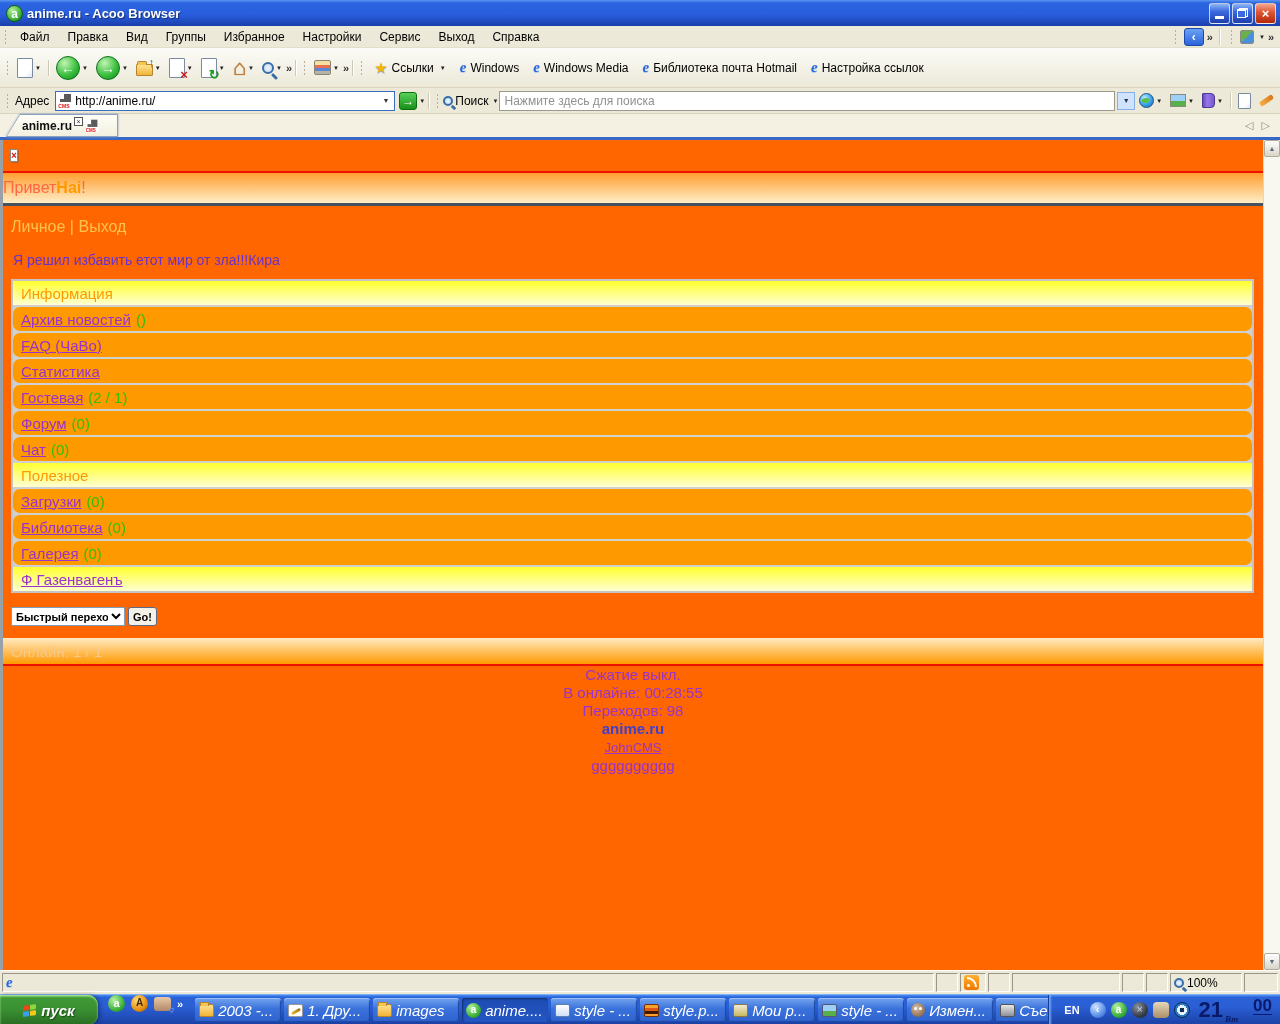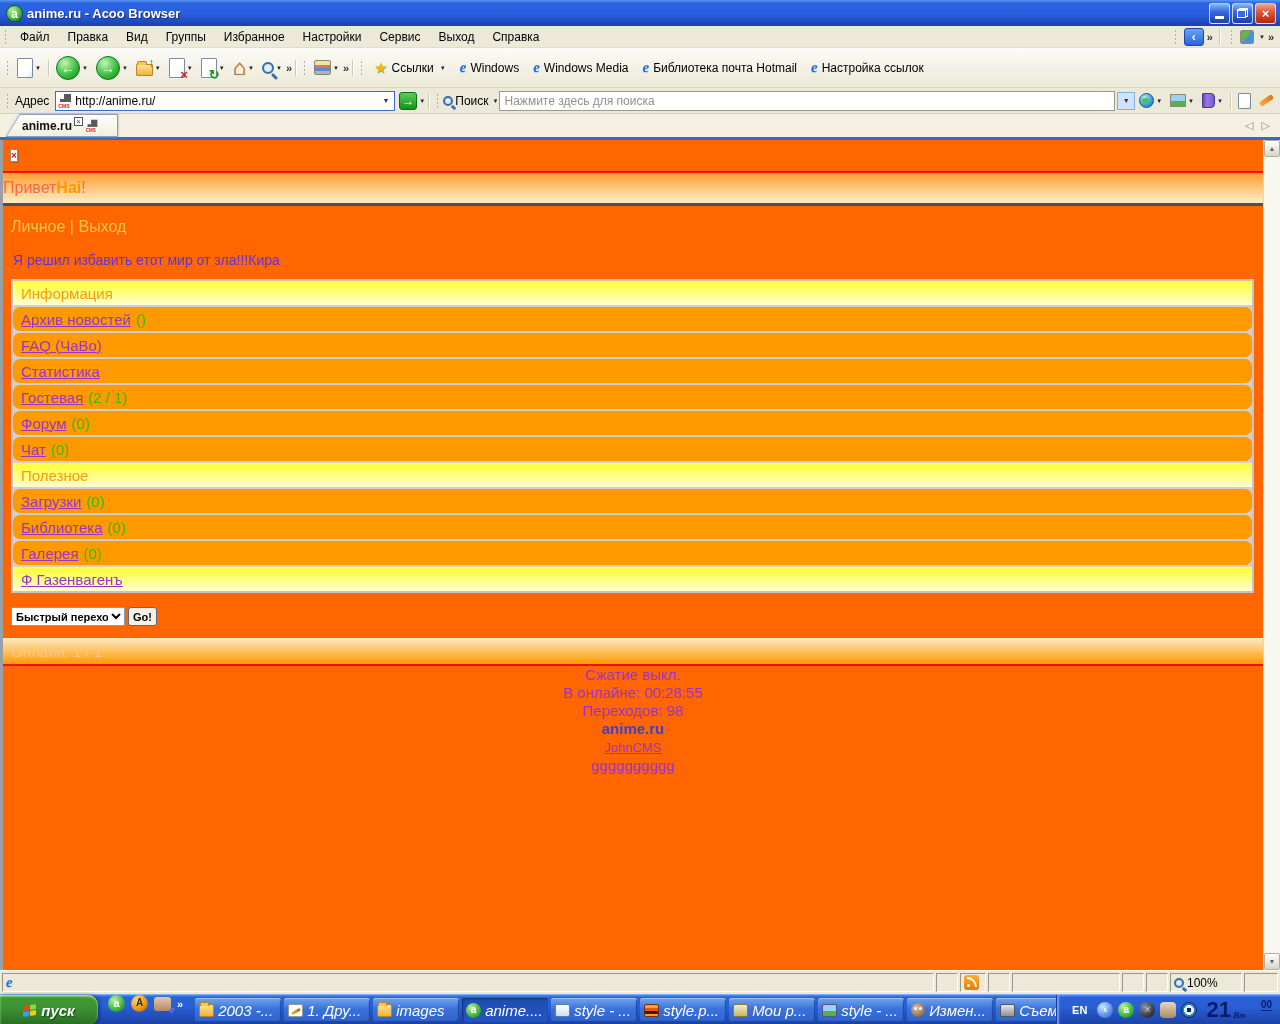--- a/index.html
+++ b/index.html
@@ -255,21 +255,21 @@
   .tr-acoo { background:radial-gradient(circle at 35% 30%, #b8f0a0, #3fb33a 60%, #157a18);
     color:#fff; font-weight:bold; font-size:10px; text-align:center; line-height:15px; }
   .tr-sphere { background:radial-gradient(circle at 35% 30%, #8a92a0, #3a4048 60%, #15181f); position:relative; }
   .tr-sphere::after { content:'×'; position:absolute; inset:0; color:#c8d0d8; font-size:11px;
     text-align:center; line-height:15px; }
   .tr-cam { background:linear-gradient(#e8d8b8,#a89068); border-radius:4px; }
   .tr-eye { background:radial-gradient(circle, #103050 0 22%, #e8f4ff 26% 48%, #2a78c8 52%); border:1px solid #0a2a4a; }
   .clock { display:flex; align-items:center; gap:2px; margin-left:4px; }
   .clock-hour { color:#0a1a6a; font-size:22px; font-weight:bold; line-height:1; }
   .clock-col { display:flex; flex-direction:column; align-items:flex-start; line-height:1; }
-  .clock-min { color:#0a1a6a; font-size:10px; font-weight:bold; border-bottom:1px solid #0a1a6a;margin-left:28px; }
+  .clock-min { color:#0a1a6a; font-size:17px; font-weight:bold; border-bottom:1px solid #0a1a6a;margin-left:28px; }
   .clock-day { color:#0a1a6a; font-size:9px; font-weight:bold; font-style:italic;
     font-family:"Liberation Serif",serif; }
 </style>
 </head>
 <body>
 
 <div id="screen">
 
   <div class="titlebar">
     <span class="app-icon">a</span>

